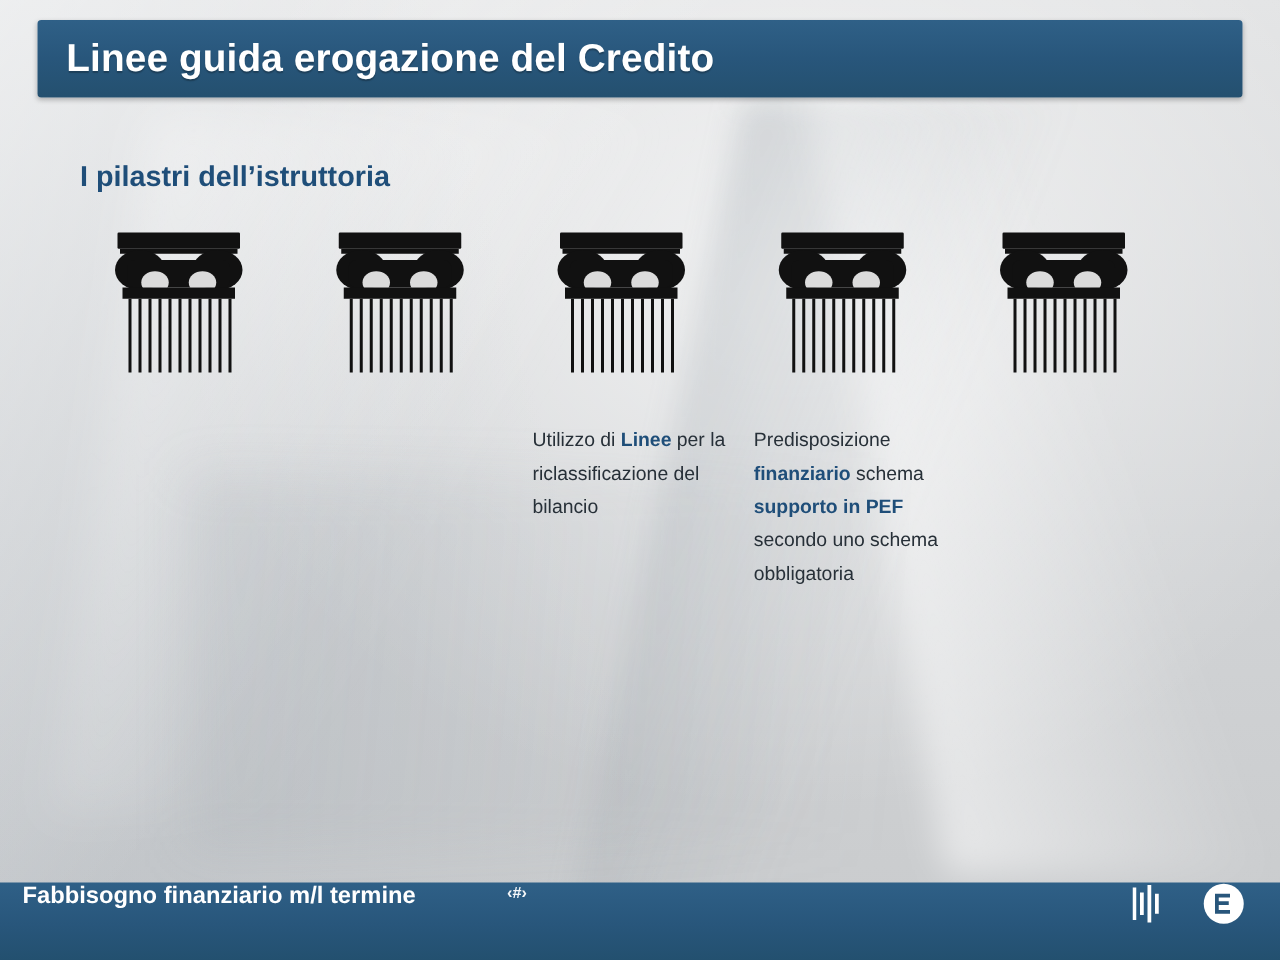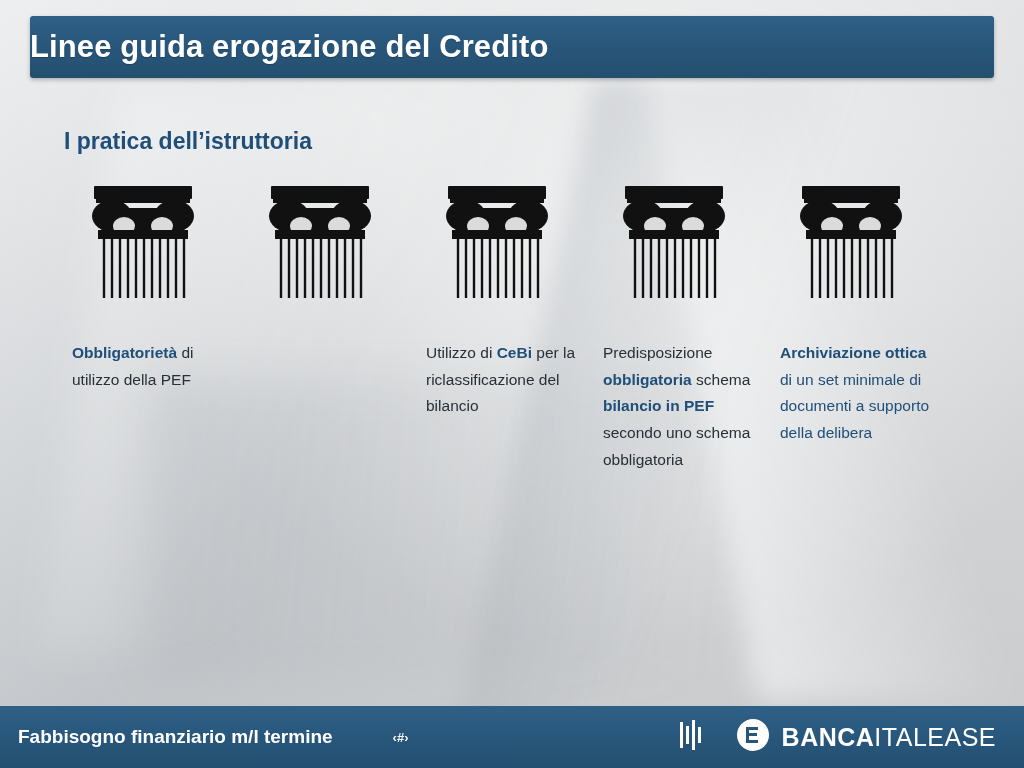--- a/index.html
+++ b/index.html
@@ -63,20 +63,21 @@
     height: 62px;
     background: #2b5a80;
     background: linear-gradient(180deg, #2f6087 0%, #28567b 50%, #24506f 100%);
     border-radius: 3px;
     box-shadow: 0 2px 4px rgba(0,0,0,0.25);
     display: flex;
     align-items: center;
   }
   .title-bar h1 {
     margin: 0;
+    padding-left: 23px;
     color: #ffffff;
     font-size: 31px;
     font-weight: bold;
     letter-spacing: 0.1px;
     text-shadow: 0 1px 1px rgba(0,0,0,0.25);
   }
 
   
   .headline {
     position: absolute;
@@ -122,21 +123,22 @@
 
   
   .footer-bar {
     position: absolute;
     left: 0;
     bottom: 0;
     width: 1024px;
     height: 62px;
     background: linear-gradient(180deg, #2f6087 0%, #28567b 55%, #23506f 100%);
     display: flex;
-    align-items: center;
+    align-items: flex-start;
+    gap: 13px;
   }
   .footer-text {
     color: #ffffff;
     font-size: 19px;
     font-weight: bold;
     padding-left: 18px;
   }
   .footer-page {
     color: #ffffff;
     font-size: 13px;
@@ -166,21 +168,21 @@
 
   <div class="bg-streak streak-a"></div>
   <div class="bg-streak streak-b"></div>
   <div class="bg-streak streak-c"></div>
   <div class="bg-streak streak-d"></div>
 
   <div class="title-bar">
     <h1>Linee guida erogazione del Credito</h1>
   </div>
 
-  <div class="headline">I pratica dell’istruttoria</div>
+  <div class="headline">I pilastri dell’istruttoria</div>
 
   <div class="pillars">
 
     <div class="pillar-col">
       <div class="pillar-art">
         <svg width="173" height="140" viewBox="0 0 173 140" aria-hidden="true">
           <g fill="#111111">
             <rect x="22" y="6" width="98" height="13" rx="1"></rect>
             <rect x="24" y="19" width="94" height="4"></rect>
             <ellipse cx="40" cy="36" rx="20" ry="16"></ellipse>
@@ -198,144 +200,142 @@
             <line x1="64" y1="59" x2="64" y2="118"></line>
             <line x1="72" y1="59" x2="72" y2="118"></line>
             <line x1="80" y1="59" x2="80" y2="118"></line>
             <line x1="88" y1="59" x2="88" y2="118"></line>
             <line x1="96" y1="59" x2="96" y2="118"></line>
             <line x1="104" y1="59" x2="104" y2="118"></line>
             <line x1="112" y1="59" x2="112" y2="118"></line>
           </g>
         </svg>
       </div>
-      <div class="col-text"><b>Obbligatorietà </b><span>di utilizzo della PEF</span></div>
-    </div>
-
-    <div class="pillar-col">
-      <div class="pillar-art">
-        <svg width="173" height="140" viewBox="0 0 173 140" aria-hidden="true">
-          <g fill="#111111">
-            <rect x="22" y="6" width="98" height="13" rx="1"></rect>
-            <rect x="24" y="19" width="94" height="4"></rect>
-            <ellipse cx="40" cy="36" rx="20" ry="16"></ellipse>
-            <ellipse cx="102" cy="36" rx="20" ry="16"></ellipse>
-            <rect x="30" y="28" width="82" height="22" rx="6"></rect>
-            <ellipse cx="52" cy="46" rx="11" ry="9" fill="#ffffff" opacity="0.85"></ellipse>
-            <ellipse cx="90" cy="46" rx="11" ry="9" fill="#ffffff" opacity="0.85"></ellipse>
-            <rect x="26" y="50" width="90" height="9"></rect>
-          </g>
-          <g stroke="#111111" stroke-width="2.4">
-            <line x1="32" y1="59" x2="32" y2="118"></line>
-            <line x1="40" y1="59" x2="40" y2="118"></line>
-            <line x1="48" y1="59" x2="48" y2="118"></line>
-            <line x1="56" y1="59" x2="56" y2="118"></line>
-            <line x1="64" y1="59" x2="64" y2="118"></line>
-            <line x1="72" y1="59" x2="72" y2="118"></line>
-            <line x1="80" y1="59" x2="80" y2="118"></line>
-            <line x1="88" y1="59" x2="88" y2="118"></line>
-            <line x1="96" y1="59" x2="96" y2="118"></line>
-            <line x1="104" y1="59" x2="104" y2="118"></line>
-            <line x1="112" y1="59" x2="112" y2="118"></line>
-          </g>
-        </svg>
-      </div>
-    </div>
-
-    <div class="pillar-col">
-      <div class="pillar-art">
-        <svg width="173" height="140" viewBox="0 0 173 140" aria-hidden="true">
-          <g fill="#111111">
-            <rect x="22" y="6" width="98" height="13" rx="1"></rect>
-            <rect x="24" y="19" width="94" height="4"></rect>
-            <ellipse cx="40" cy="36" rx="20" ry="16"></ellipse>
-            <ellipse cx="102" cy="36" rx="20" ry="16"></ellipse>
-            <rect x="30" y="28" width="82" height="22" rx="6"></rect>
-            <ellipse cx="52" cy="46" rx="11" ry="9" fill="#ffffff" opacity="0.85"></ellipse>
-            <ellipse cx="90" cy="46" rx="11" ry="9" fill="#ffffff" opacity="0.85"></ellipse>
-            <rect x="26" y="50" width="90" height="9"></rect>
-          </g>
-          <g stroke="#111111" stroke-width="2.4">
-            <line x1="32" y1="59" x2="32" y2="118"></line>
-            <line x1="40" y1="59" x2="40" y2="118"></line>
-            <line x1="48" y1="59" x2="48" y2="118"></line>
-            <line x1="56" y1="59" x2="56" y2="118"></line>
-            <line x1="64" y1="59" x2="64" y2="118"></line>
-            <line x1="72" y1="59" x2="72" y2="118"></line>
-            <line x1="80" y1="59" x2="80" y2="118"></line>
-            <line x1="88" y1="59" x2="88" y2="118"></line>
-            <line x1="96" y1="59" x2="96" y2="118"></line>
-            <line x1="104" y1="59" x2="104" y2="118"></line>
-            <line x1="112" y1="59" x2="112" y2="118"></line>
-          </g>
-        </svg>
-      </div>
-      <div class="col-text"><span>Utilizzo di </span><b>CeBi</b><span> per la riclassificazione del bilancio</span></div>
-    </div>
-
-    <div class="pillar-col">
-      <div class="pillar-art">
-        <svg width="173" height="140" viewBox="0 0 173 140" aria-hidden="true">
-          <g fill="#111111">
-            <rect x="22" y="6" width="98" height="13" rx="1"></rect>
-            <rect x="24" y="19" width="94" height="4"></rect>
-            <ellipse cx="40" cy="36" rx="20" ry="16"></ellipse>
-            <ellipse cx="102" cy="36" rx="20" ry="16"></ellipse>
-            <rect x="30" y="28" width="82" height="22" rx="6"></rect>
-            <ellipse cx="52" cy="46" rx="11" ry="9" fill="#ffffff" opacity="0.85"></ellipse>
-            <ellipse cx="90" cy="46" rx="11" ry="9" fill="#ffffff" opacity="0.85"></ellipse>
-            <rect x="26" y="50" width="90" height="9"></rect>
-          </g>
-          <g stroke="#111111" stroke-width="2.4">
-            <line x1="32" y1="59" x2="32" y2="118"></line>
-            <line x1="40" y1="59" x2="40" y2="118"></line>
-            <line x1="48" y1="59" x2="48" y2="118"></line>
-            <line x1="56" y1="59" x2="56" y2="118"></line>
-            <line x1="64" y1="59" x2="64" y2="118"></line>
-            <line x1="72" y1="59" x2="72" y2="118"></line>
-            <line x1="80" y1="59" x2="80" y2="118"></line>
-            <line x1="88" y1="59" x2="88" y2="118"></line>
-            <line x1="96" y1="59" x2="96" y2="118"></line>
-            <line x1="104" y1="59" x2="104" y2="118"></line>
-            <line x1="112" y1="59" x2="112" y2="118"></line>
-          </g>
-        </svg>
-      </div>
-      <div class="col-text"><span>Predisposizione </span><b>obbligatoria</b><span> schema </span><b>bilancio in PEF</b><span> secondo uno schema obbligatoria</span></div>
-    </div>
-
-    <div class="pillar-col">
-      <div class="pillar-art">
-        <svg width="173" height="140" viewBox="0 0 173 140" aria-hidden="true">
-          <g fill="#111111">
-            <rect x="22" y="6" width="98" height="13" rx="1"></rect>
-            <rect x="24" y="19" width="94" height="4"></rect>
-            <ellipse cx="40" cy="36" rx="20" ry="16"></ellipse>
-            <ellipse cx="102" cy="36" rx="20" ry="16"></ellipse>
-            <rect x="30" y="28" width="82" height="22" rx="6"></rect>
-            <ellipse cx="52" cy="46" rx="11" ry="9" fill="#ffffff" opacity="0.85"></ellipse>
-            <ellipse cx="90" cy="46" rx="11" ry="9" fill="#ffffff" opacity="0.85"></ellipse>
-            <rect x="26" y="50" width="90" height="9"></rect>
-          </g>
-          <g stroke="#111111" stroke-width="2.4">
-            <line x1="32" y1="59" x2="32" y2="118"></line>
-            <line x1="40" y1="59" x2="40" y2="118"></line>
-            <line x1="48" y1="59" x2="48" y2="118"></line>
-            <line x1="56" y1="59" x2="56" y2="118"></line>
-            <line x1="64" y1="59" x2="64" y2="118"></line>
-            <line x1="72" y1="59" x2="72" y2="118"></line>
-            <line x1="80" y1="59" x2="80" y2="118"></line>
-            <line x1="88" y1="59" x2="88" y2="118"></line>
-            <line x1="96" y1="59" x2="96" y2="118"></line>
-            <line x1="104" y1="59" x2="104" y2="118"></line>
-            <line x1="112" y1="59" x2="112" y2="118"></line>
-          </g>
-        </svg>
-      </div>
-      <div class="col-text allblue"><b>Archiviazione ottica</b><span> di un set minimale di documenti a supporto della delibera</span></div>
+    </div>
+
+    <div class="pillar-col">
+      <div class="pillar-art">
+        <svg width="173" height="140" viewBox="0 0 173 140" aria-hidden="true">
+          <g fill="#111111">
+            <rect x="22" y="6" width="98" height="13" rx="1"></rect>
+            <rect x="24" y="19" width="94" height="4"></rect>
+            <ellipse cx="40" cy="36" rx="20" ry="16"></ellipse>
+            <ellipse cx="102" cy="36" rx="20" ry="16"></ellipse>
+            <rect x="30" y="28" width="82" height="22" rx="6"></rect>
+            <ellipse cx="52" cy="46" rx="11" ry="9" fill="#ffffff" opacity="0.85"></ellipse>
+            <ellipse cx="90" cy="46" rx="11" ry="9" fill="#ffffff" opacity="0.85"></ellipse>
+            <rect x="26" y="50" width="90" height="9"></rect>
+          </g>
+          <g stroke="#111111" stroke-width="2.4">
+            <line x1="32" y1="59" x2="32" y2="118"></line>
+            <line x1="40" y1="59" x2="40" y2="118"></line>
+            <line x1="48" y1="59" x2="48" y2="118"></line>
+            <line x1="56" y1="59" x2="56" y2="118"></line>
+            <line x1="64" y1="59" x2="64" y2="118"></line>
+            <line x1="72" y1="59" x2="72" y2="118"></line>
+            <line x1="80" y1="59" x2="80" y2="118"></line>
+            <line x1="88" y1="59" x2="88" y2="118"></line>
+            <line x1="96" y1="59" x2="96" y2="118"></line>
+            <line x1="104" y1="59" x2="104" y2="118"></line>
+            <line x1="112" y1="59" x2="112" y2="118"></line>
+          </g>
+        </svg>
+      </div>
+    </div>
+
+    <div class="pillar-col">
+      <div class="pillar-art">
+        <svg width="173" height="140" viewBox="0 0 173 140" aria-hidden="true">
+          <g fill="#111111">
+            <rect x="22" y="6" width="98" height="13" rx="1"></rect>
+            <rect x="24" y="19" width="94" height="4"></rect>
+            <ellipse cx="40" cy="36" rx="20" ry="16"></ellipse>
+            <ellipse cx="102" cy="36" rx="20" ry="16"></ellipse>
+            <rect x="30" y="28" width="82" height="22" rx="6"></rect>
+            <ellipse cx="52" cy="46" rx="11" ry="9" fill="#ffffff" opacity="0.85"></ellipse>
+            <ellipse cx="90" cy="46" rx="11" ry="9" fill="#ffffff" opacity="0.85"></ellipse>
+            <rect x="26" y="50" width="90" height="9"></rect>
+          </g>
+          <g stroke="#111111" stroke-width="2.4">
+            <line x1="32" y1="59" x2="32" y2="118"></line>
+            <line x1="40" y1="59" x2="40" y2="118"></line>
+            <line x1="48" y1="59" x2="48" y2="118"></line>
+            <line x1="56" y1="59" x2="56" y2="118"></line>
+            <line x1="64" y1="59" x2="64" y2="118"></line>
+            <line x1="72" y1="59" x2="72" y2="118"></line>
+            <line x1="80" y1="59" x2="80" y2="118"></line>
+            <line x1="88" y1="59" x2="88" y2="118"></line>
+            <line x1="96" y1="59" x2="96" y2="118"></line>
+            <line x1="104" y1="59" x2="104" y2="118"></line>
+            <line x1="112" y1="59" x2="112" y2="118"></line>
+          </g>
+        </svg>
+      </div>
+      <div class="col-text"><span>Utilizzo di </span><b>Linee</b><span> per la riclassificazione del bilancio</span></div>
+    </div>
+
+    <div class="pillar-col">
+      <div class="pillar-art">
+        <svg width="173" height="140" viewBox="0 0 173 140" aria-hidden="true">
+          <g fill="#111111">
+            <rect x="22" y="6" width="98" height="13" rx="1"></rect>
+            <rect x="24" y="19" width="94" height="4"></rect>
+            <ellipse cx="40" cy="36" rx="20" ry="16"></ellipse>
+            <ellipse cx="102" cy="36" rx="20" ry="16"></ellipse>
+            <rect x="30" y="28" width="82" height="22" rx="6"></rect>
+            <ellipse cx="52" cy="46" rx="11" ry="9" fill="#ffffff" opacity="0.85"></ellipse>
+            <ellipse cx="90" cy="46" rx="11" ry="9" fill="#ffffff" opacity="0.85"></ellipse>
+            <rect x="26" y="50" width="90" height="9"></rect>
+          </g>
+          <g stroke="#111111" stroke-width="2.4">
+            <line x1="32" y1="59" x2="32" y2="118"></line>
+            <line x1="40" y1="59" x2="40" y2="118"></line>
+            <line x1="48" y1="59" x2="48" y2="118"></line>
+            <line x1="56" y1="59" x2="56" y2="118"></line>
+            <line x1="64" y1="59" x2="64" y2="118"></line>
+            <line x1="72" y1="59" x2="72" y2="118"></line>
+            <line x1="80" y1="59" x2="80" y2="118"></line>
+            <line x1="88" y1="59" x2="88" y2="118"></line>
+            <line x1="96" y1="59" x2="96" y2="118"></line>
+            <line x1="104" y1="59" x2="104" y2="118"></line>
+            <line x1="112" y1="59" x2="112" y2="118"></line>
+          </g>
+        </svg>
+      </div>
+      <div class="col-text"><span>Predisposizione </span><b>finanziario</b><span> schema </span><b>supporto in PEF</b><span> secondo uno schema obbligatoria</span></div>
+    </div>
+
+    <div class="pillar-col">
+      <div class="pillar-art">
+        <svg width="173" height="140" viewBox="0 0 173 140" aria-hidden="true">
+          <g fill="#111111">
+            <rect x="22" y="6" width="98" height="13" rx="1"></rect>
+            <rect x="24" y="19" width="94" height="4"></rect>
+            <ellipse cx="40" cy="36" rx="20" ry="16"></ellipse>
+            <ellipse cx="102" cy="36" rx="20" ry="16"></ellipse>
+            <rect x="30" y="28" width="82" height="22" rx="6"></rect>
+            <ellipse cx="52" cy="46" rx="11" ry="9" fill="#ffffff" opacity="0.85"></ellipse>
+            <ellipse cx="90" cy="46" rx="11" ry="9" fill="#ffffff" opacity="0.85"></ellipse>
+            <rect x="26" y="50" width="90" height="9"></rect>
+          </g>
+          <g stroke="#111111" stroke-width="2.4">
+            <line x1="32" y1="59" x2="32" y2="118"></line>
+            <line x1="40" y1="59" x2="40" y2="118"></line>
+            <line x1="48" y1="59" x2="48" y2="118"></line>
+            <line x1="56" y1="59" x2="56" y2="118"></line>
+            <line x1="64" y1="59" x2="64" y2="118"></line>
+            <line x1="72" y1="59" x2="72" y2="118"></line>
+            <line x1="80" y1="59" x2="80" y2="118"></line>
+            <line x1="88" y1="59" x2="88" y2="118"></line>
+            <line x1="96" y1="59" x2="96" y2="118"></line>
+            <line x1="104" y1="59" x2="104" y2="118"></line>
+            <line x1="112" y1="59" x2="112" y2="118"></line>
+          </g>
+        </svg>
+      </div>
     </div>
 
   </div>
 
   <div class="footer-bar">
     <div class="footer-text">Fabbisogno finanziario m/l termine</div>
     <div class="footer-page">‹#›</div>
 
     <div class="brand">
       <span>
@@ -347,19 +347,16 @@
             <rect x="18" y="9" width="3" height="16"></rect>
           </g>
         </svg>
       </span>
       <span>
         <svg width="34" height="34" viewBox="0 0 34 34" aria-hidden="true">
           <circle cx="17" cy="17" r="16" fill="#ffffff"></circle>
           <path d="M10 9 h12 v3 h-9 v3 h8 v3 h-8 v4 h9 v3 h-12 z" fill="#28567b"></path>
         </svg>
       </span>
-      <span class="brand-text">
-        <span class="bold">BANCA</span><span class="thin">ITALEASE</span>
-      </span>
     </div>
   </div>
 
 </div>
 
 </body></html>

